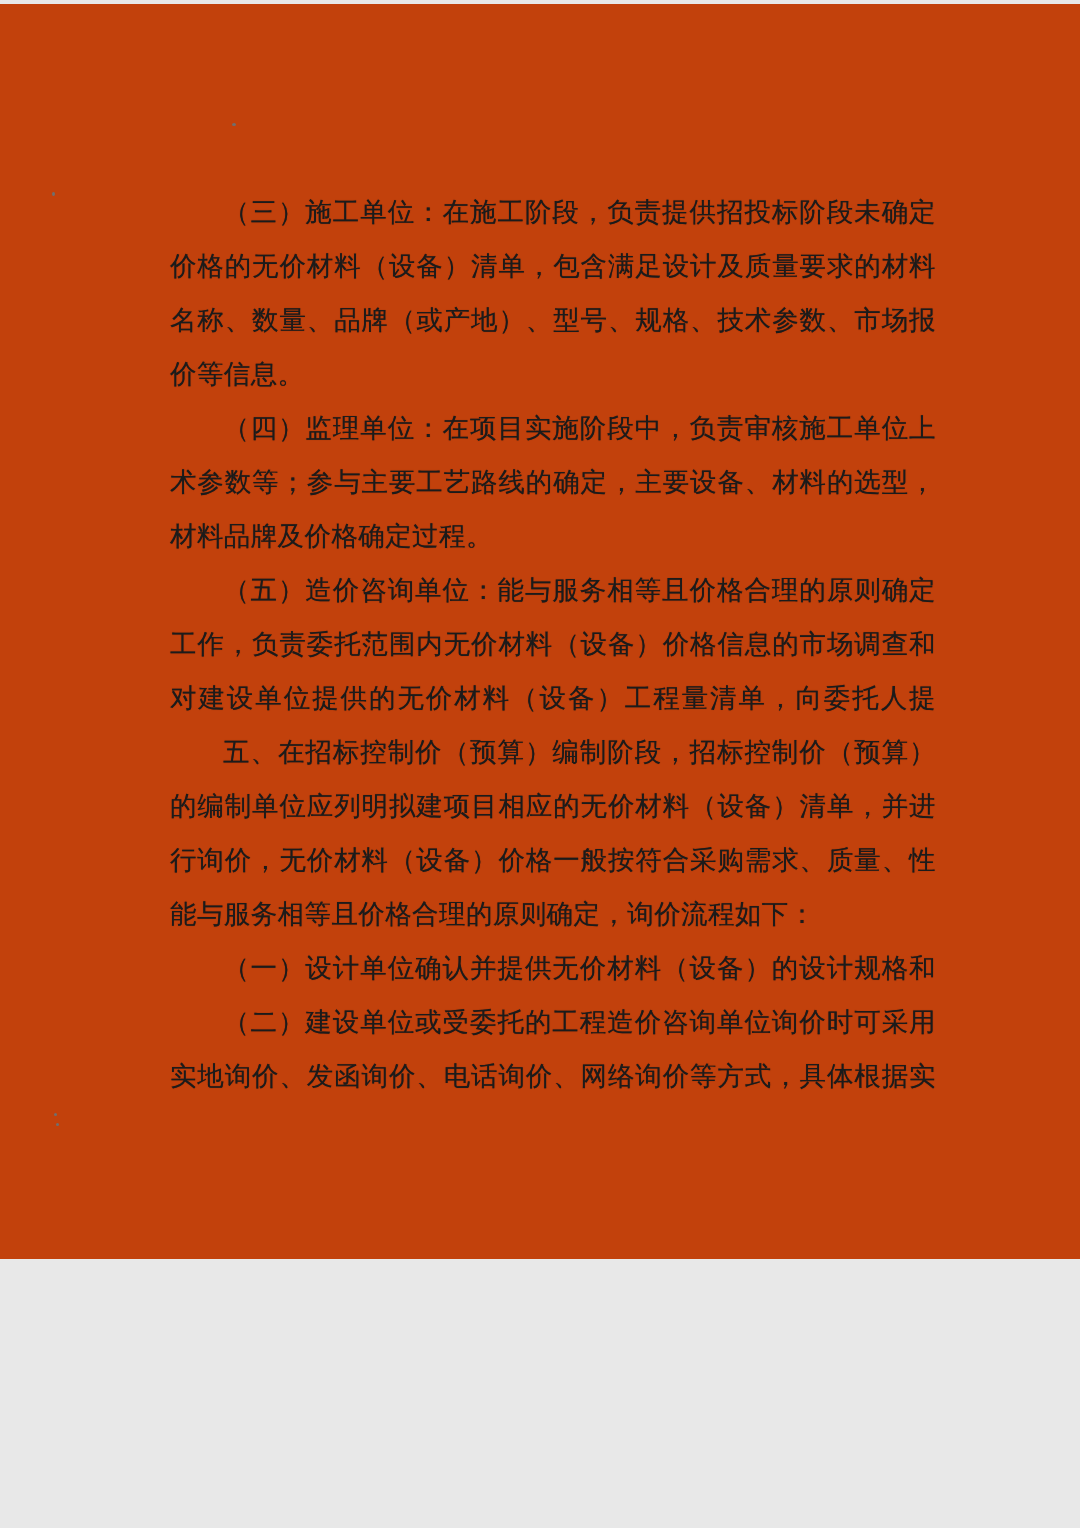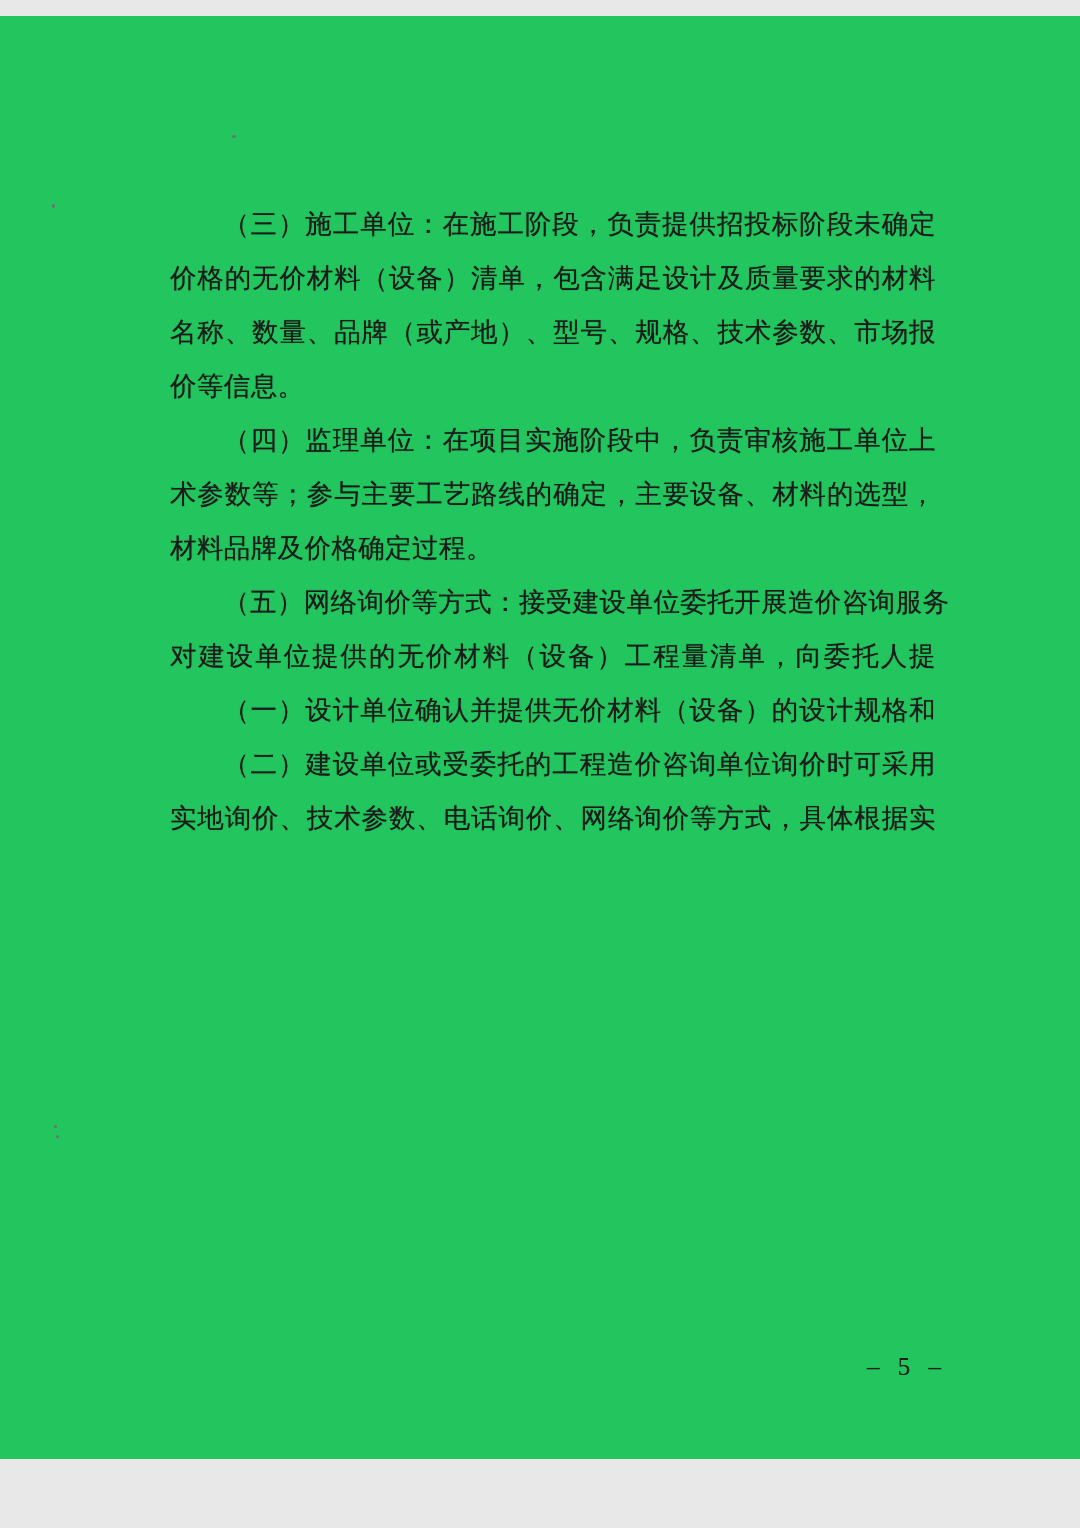--- a/index.html
+++ b/index.html
@@ -3,23 +3,23 @@
 <meta charset="utf-8">
 <style>
   html, body {
     margin: 0;
     padding: 0;
     background: #e8e8e8;
   }
   .page {
     position: relative;
     width: 1080px;
-    height: 1443px;
-    margin: 16px auto;
-    background: #22c55e;
+    height: 1255px;
+    margin: 4px auto;
+    background: #c2410c;
     overflow: hidden;
     font-family: "Liberation Serif", "DejaVu Serif", serif;
     color: #1b1b1b;
   }
   .text-block {
     position: absolute;
     left: 170px;
     top: 181px;
     width: 766px;
   }
@@ -87,31 +87,38 @@
       <div class="line last">价等信息。</div>
     </div>
 
     <div class="para">
       <div class="line first">（四）监理单位：在项目实施阶段中，负责审核施工单位上</div>
       <div class="line">术参数等；参与主要工艺路线的确定，主要设备、材料的选型，</div>
       <div class="line last">材料品牌及价格确定过程。</div>
     </div>
 
     <div class="para">
-      <div class="line first">（五）网络询价等方式：接受建设单位委托开展造价咨询服务</div>
+      <div class="line first">（五）造价咨询单位：能与服务相等且价格合理的原则确定</div>
+      <div class="line">工作，负责委托范围内无价材料（设备）价格信息的市场调查和</div>
       <div class="line">对建设单位提供的无价材料（设备）工程量清单，向委托人提</div>
     </div>
 
+    <div class="para">
+      <div class="line first">五、在招标控制价（预算）编制阶段，招标控制价（预算）</div>
+      <div class="line">的编制单位应列明拟建项目相应的无价材料（设备）清单，并进</div>
+      <div class="line">行询价，无价材料（设备）价格一般按符合采购需求、质量、性</div>
+      <div class="line last">能与服务相等且价格合理的原则确定，询价流程如下：</div>
+    </div>
 
     <div class="para">
       <div class="line first">（一）设计单位确认并提供无价材料（设备）的设计规格和</div>
     </div>
 
     <div class="para">
       <div class="line first">（二）建设单位或受委托的工程造价咨询单位询价时可采用</div>
-      <div class="line">实地询价、技术参数、电话询价、网络询价等方式，具体根据实</div>
+      <div class="line">实地询价、发函询价、电话询价、网络询价等方式，具体根据实</div>
     </div>
 
   </div>
 
   <div class="page-number">– 5 –</div>
 
 </div>
 
 </body></html>

